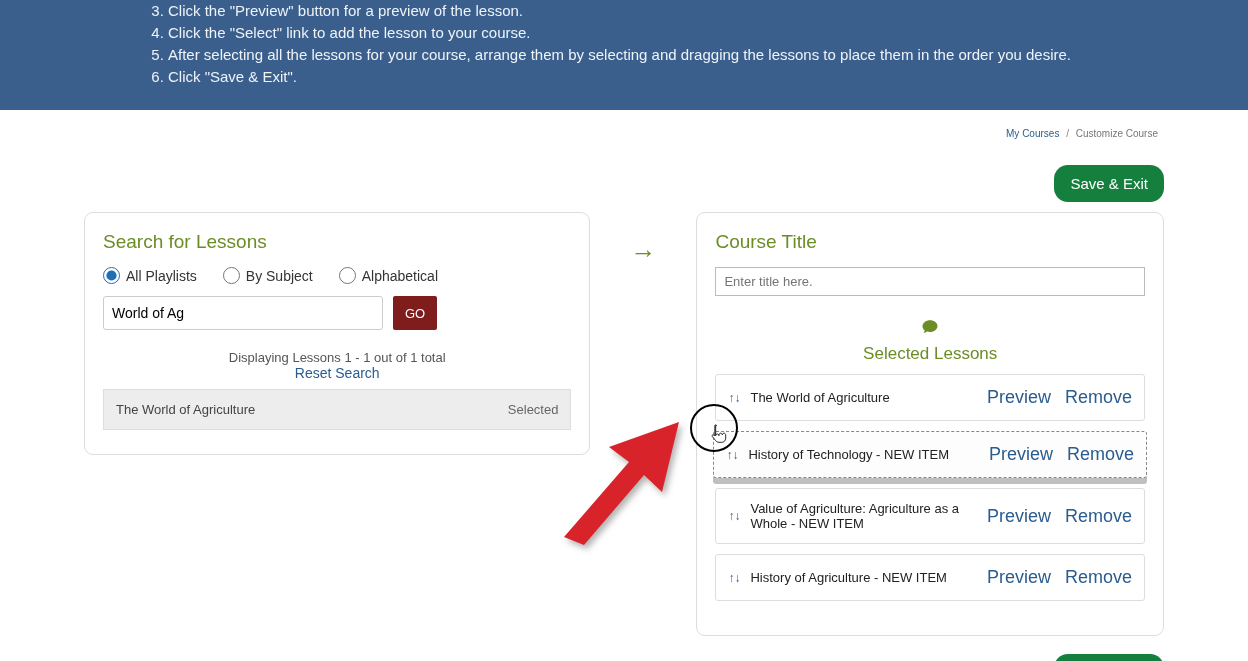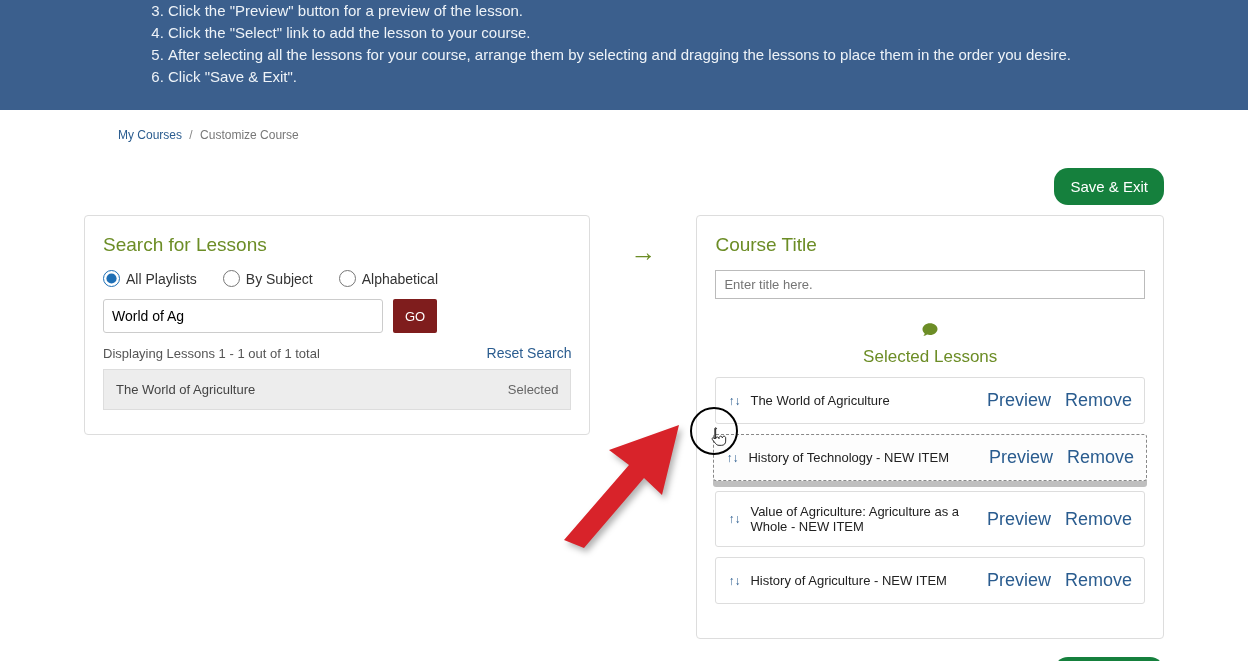--- a/index.html
+++ b/index.html
@@ -1,39 +1,39 @@
 <!DOCTYPE html>
 <html><head>
   <meta charset="utf-8">
   <style>
     * { box-sizing: border-box; margin: 0; padding: 0; }
     body { font-family: Arial, Helvetica, sans-serif; background: #fff; font-size: 14px; color: #333; }
     .header-blue { background: #3b5f8d; color: #fff; padding: 0 90px 22px 90px; }
     .header-blue ol { padding-left: 78px; }
     .header-blue li { font-size: 15px; line-height: 22px; margin-bottom: 0; color: #eef3f8; }
-    .breadcrumb { padding: 18px 90px 8px 118px; font-size: 12px; }
+    .breadcrumb { padding: 18px 90px 8px 118px; font-size: 10px; text-align: right; }
     .breadcrumb a { color: #2a5c8f; text-decoration: none; }
     .breadcrumb .sep { color: #888; margin: 0 4px; }
     .breadcrumb .current { color: #777; }
     .container { max-width: 1080px; margin: 0 auto; }
     .save-row { display: flex; justify-content: flex-end; padding: 18px 0 10px 0; }
     .save-btn { background: #15803d; color: #fff; border: none; border-radius: 14px; padding: 10px 16px; font-size: 15px; cursor: pointer; }
     .cols { display: flex; gap: 40px; align-items: flex-start; position: relative; }
-    .panel { border: 1px solid #ddd; border-radius: 4px; padding: 18px 18px 24px 18px; }
+    .panel { border: 1px solid #ddd; border-radius: 9px; padding: 18px 18px 24px 18px; }
     .panel-left { width: 520px; }
     .panel-right { width: 480px; }
     .arrow-right { align-self: flex-start; margin-top: 22px; color: #6c8d26; font-size: 26px; font-weight: bold; flex: 0 0 20px; text-align: center; }
     .panel-title { color: #6c8d26; font-size: 19px; font-weight: 500; margin-bottom: 14px; }
     .radios { display: flex; gap: 26px; align-items: center; margin-bottom: 12px; }
     .radio-wrap { display: flex; align-items: center; gap: 6px; cursor: pointer; }
     .radio-wrap input { width: 17px; height: 17px; accent-color: #1e6fb5; cursor: pointer; }
-    .search-row { display: flex; gap: 10px; margin-bottom: 12px; }
+    .search-row { display: flex; gap: 10px; margin-bottom: 20px; }
     .search-input { width: 280px; border: 1px solid #ccc; border-radius: 3px; padding: 8px 8px; font-size: 14px; }
     .go-btn { background: #7f1d1d; color: #fff; border: none; border-radius: 2px; padding: 8px 12px; font-size: 13px; cursor: pointer; }
-    .result-meta { display: flex; justify-content: space-between; align-items: center; margin-bottom: 8px; font-size: 13px; color: #555; }
+    .result-meta { display: flex; justify-content: space-between; align-items: center; margin-bottom: 8px; font-size: 13px; color: #555; flex-direction: column; }
     .reset-link { color: #2a5c8f; text-decoration: none; font-size: 14px; cursor: pointer; }
     .result-row { background: #ededed; border: 1px solid #ddd; padding: 12px 12px; display: flex; justify-content: space-between; font-size: 13px; color: #444; }
     .result-row .status { color: #666; }
     .title-input { width: 100%; border: 1px solid #bbb; padding: 6px 8px; font-size: 13px; color: #888; margin-bottom: 22px; }
     .selected-head { display: flex; align-items: center; gap: 8px; color: #6c8d26; font-size: 17px; margin-bottom: 10px; flex-direction: column; }
     .selected-head svg { width: 18px; height: 18px; fill: #6c8d26; }
     .lesson-row { border: 1px solid #ddd; border-radius: 3px; padding: 12px 12px; display: flex; align-items: center; gap: 10px; margin-bottom: 10px; background: #fff; font-size: 13px; position: relative; }
     .lesson-row.dragging { border: 1px dashed #888; background: #fdfdfd; box-shadow: 0 6px 0 rgba(0,0,0,0.25); margin-left: -2px; margin-right: -2px; }
     .sort-handle { display: flex; gap: 1px; color: #2a5c8f; font-size: 12px; cursor: move; font-weight: bold; }
     .lesson-name { flex: 1; color: #222; font-size: 13px; }

